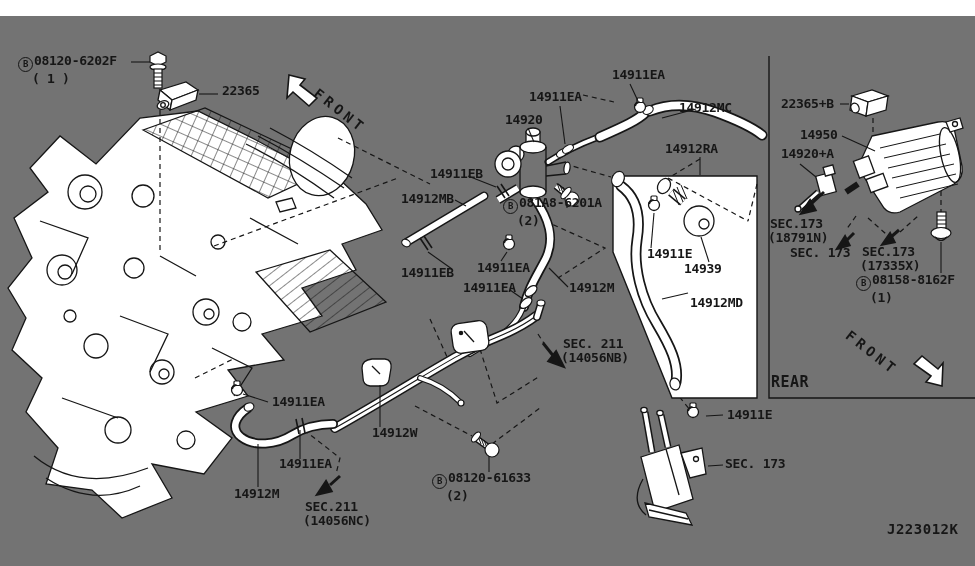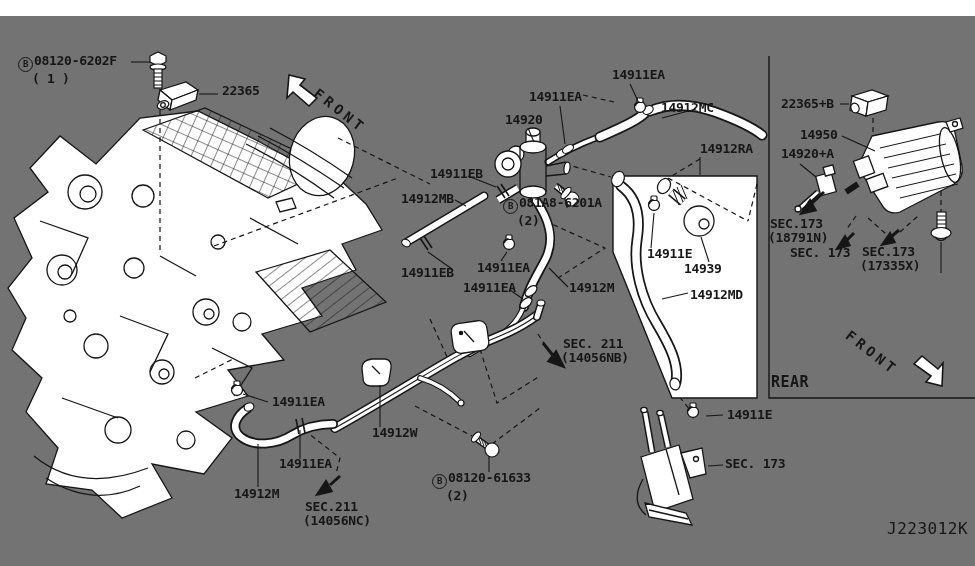--- a/index.html
+++ b/index.html
@@ -8,21 +8,21 @@
   svg{position:absolute;left:0;top:0;}
   .lbl{position:absolute;font:700 13px/14px "DejaVu Sans Mono",monospace;color:#161616;
        white-space:nowrap;letter-spacing:-0.3px;}
   .lbl .sub{font-weight:700;margin-left:14px;}
   .lbl .sub2{font-weight:700;margin-left:-2px;text-align:center;}
   .circ{display:inline-flex;align-items:center;justify-content:center;width:13px;height:13px;
         border:1.5px solid #161616;border-radius:50%;font-size:9px;line-height:1;
         margin-right:1px;vertical-align:-2px;font-weight:700;}
   .rot{transform:rotate(38deg);transform-origin:0 0;letter-spacing:4px;font-size:14px;}
   .rear{font-size:15px;letter-spacing:0.5px;}
-  .code{font-size:16px;letter-spacing:0.5px;font-weight:400;}
+  .code{font-size:14px;letter-spacing:0.5px;font-weight:700;}
 </style>
 </head>
 <body>
 
 <div class="stage">
 
 <svg width="975" height="566" viewBox="0 0 975 566">
   <defs>
     <pattern id="xhatch" width="11" height="11" patternUnits="userSpaceOnUse" patternTransform="rotate(24)">
       <path d="M0,0 L0,11 M0,0 L11,0" stroke="#161616" stroke-width="1"></path>
@@ -315,35 +315,35 @@
 </svg>
 
 <div class="lbl" style="left:18px;top:38px">
   <span class="circ">B</span><span>08120-6202F</span>
   <div class="sub">( 1 )</div>
 </div>
 <div class="lbl" style="left:222px;top:68px">22365</div>
 <div class="lbl" style="left:529px;top:74px">14911EA</div>
 <div class="lbl" style="left:612px;top:52px">14911EA</div>
 <div class="lbl" style="left:505px;top:97px">14920</div>
-<div class="lbl" style="left:661px;top:85px">14912MC</div>
-<div class="lbl" style="left:700px;top:126px">14912RA</div>
+<div class="lbl" style="left:679px;top:85px">14912MC</div>
+<div class="lbl" style="left:665px;top:126px">14912RA</div>
 <div class="lbl" style="left:430px;top:151px">14911EB</div>
 <div class="lbl" style="left:401px;top:176px">14912MB</div>
 <div class="lbl" style="left:503px;top:180px">
   <span class="circ">B</span><span>081A8-6201A</span>
   <div class="sub">(2)</div>
 </div>
 <div class="lbl" style="left:401px;top:250px">14911EB</div>
 <div class="lbl" style="left:477px;top:245px">14911EA</div>
 <div class="lbl" style="left:463px;top:265px">14911EA</div>
 <div class="lbl" style="left:569px;top:265px">14912M</div>
 <div class="lbl" style="left:647px;top:231px">14911E</div>
 <div class="lbl" style="left:684px;top:246px">14939</div>
-<div class="lbl" style="left:690px;top:272px">14912MD</div>
+<div class="lbl" style="left:690px;top:280px">14912MD</div>
 <div class="lbl" style="left:563px;top:321px">
   <span>SEC. 211</span>
   <div class="sub2">(14056NB)</div>
 </div>
 <div class="lbl" style="left:272px;top:379px">14911EA</div>
 <div class="lbl" style="left:279px;top:441px">14911EA</div>
 <div class="lbl" style="left:234px;top:471px">14912M</div>
 <div class="lbl" style="left:372px;top:410px">14912W</div>
 <div class="lbl" style="left:305px;top:484px">
   <span>SEC.211</span>
@@ -360,19 +360,23 @@
 <div class="lbl" style="left:781px;top:131px">14920+A</div>
 <div class="lbl" style="left:770px;top:201px">
   <span>SEC.173</span>
   <div class="sub2">(18791N)</div>
 </div>
 <div class="lbl" style="left:790px;top:230px">SEC. 173</div>
 <div class="lbl" style="left:862px;top:229px">
   <span>SEC.173</span>
   <div class="sub2">(17335X)</div>
 </div>
+<div class="lbl" style="left:856px;top:257px">
+  <span class="circ">B</span><span>08158-8162F</span>
+  <div class="sub">(1)</div>
+</div>
 
 <div class="lbl rot" style="left:320px;top:70px">FRONT</div>
 <div class="lbl rot" style="left:852px;top:312px">FRONT</div>
 <div class="lbl rear" style="left:771px;top:359px">REAR</div>
 <div class="lbl code" style="left:887px;top:506px">J223012K</div>
 
 </div>
 
 </body></html>

